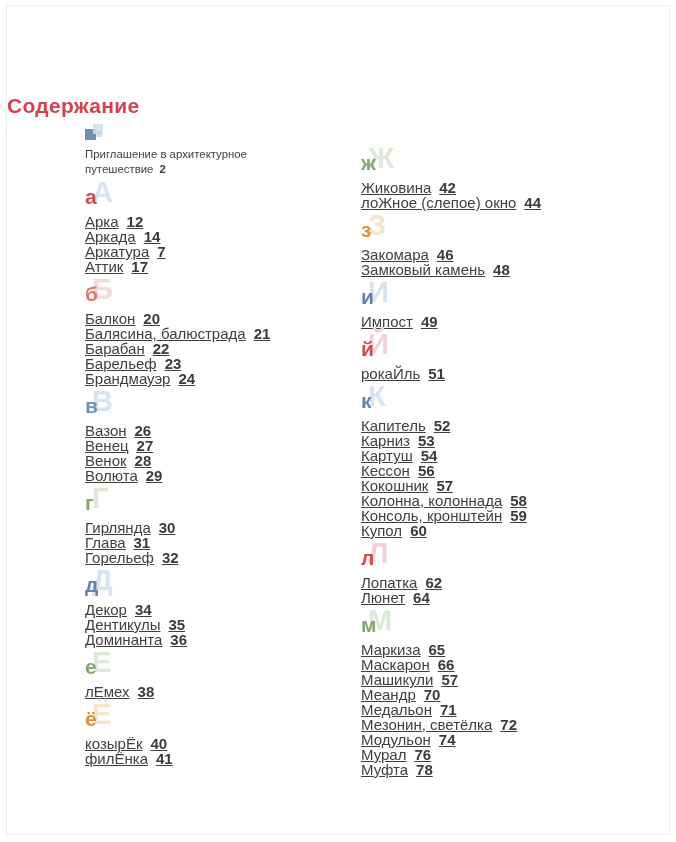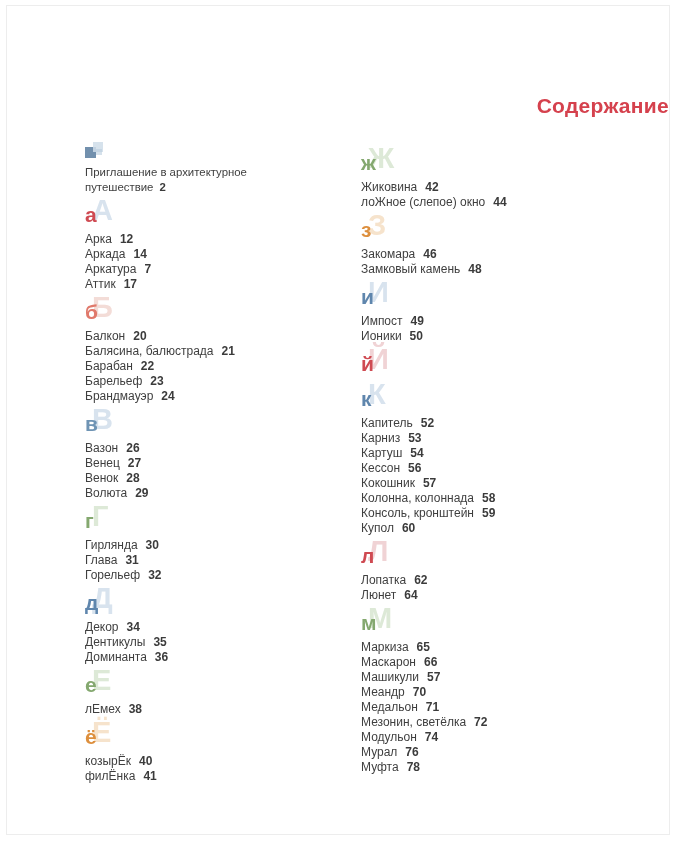--- a/index.html
+++ b/index.html
@@ -7,42 +7,42 @@
     width:676px;height:842px;position:relative;
     font-family:"Liberation Sans","DejaVu Sans",sans-serif;
     color:#3f3f3f;overflow:hidden;
   }
   .sheet{
     position:absolute;left:6px;top:5px;right:6px;bottom:7px;
     background:#fff;border:1px solid #ededed;
   }
   .page-title{
     position:absolute;top:88px;left:0;width:100%;
-    text-align:right;font-size:21px;font-weight:bold;
+    text-align:left;font-size:21px;font-weight:bold;
     letter-spacing:.3px;
   }
   .col{position:absolute;width:270px;}
-  .col-left{left:78px;top:136px;}
+  .col-left{left:78px;top:118px;}
   .col-right{left:354px;top:137px;}
   .logo{position:relative;width:18px;height:16px;margin-bottom:7px;}
   .logo .sq1{position:absolute;left:0;top:5px;width:11px;height:11px;background:#7290ad;}
   .logo .sq2{position:absolute;left:8px;top:0;width:10px;height:10px;background:#cfdde9;opacity:.85;}
   .logo .sq3{position:absolute;left:11px;top:7px;width:6px;height:6px;background:#b9cdde;opacity:.6;}
   .intro{width:205px;font-size:11.4px;line-height:15px;}
   .intro b{margin-left:6px;color:#3b3b3b;}
   .section{margin-top:8px;}
   .letter-head{position:relative;height:27px;margin-bottom:2px;}
   .bg-letter{
     position:absolute;left:7px;top:-7px;font-size:29px;font-weight:bold;
     line-height:1;user-select:none;
   }
   .fg-letter{
     position:absolute;left:0;top:1px;font-size:21px;font-weight:bold;line-height:1;
   }
-  .entry{font-size:12px;line-height:15px;white-space:nowrap;}
+  .entry{font-size:15px;line-height:15px;white-space:nowrap;text-decoration:underline;}
   .entry .pagenum{font-weight:bold;margin-left:8px;color:#3b3b3b;}
 </style>
 </head>
 <body>
 
 <div class="sheet">
 
   <div class="page-title" style="color: rgb(213, 65, 77);">Содержание</div>
 
   <div class="col col-left">
@@ -137,27 +137,27 @@
           </div>
           <div class="entry"><span class="term">Закомара</span><span class="pagenum">46</span></div>
           <div class="entry"><span class="term">Замковый камень</span><span class="pagenum">48</span></div>
         </div>
         <div class="section">
           <div class="letter-head">
             <span class="bg-letter" style="color: rgb(216, 227, 238);">И</span>
             <span class="fg-letter" style="color: rgb(95, 134, 173);">и</span>
           </div>
           <div class="entry"><span class="term">Импост</span><span class="pagenum">49</span></div>
-          <div class="entry"><span class="term">Ионики</span><span class="pagenum">50</span></div>
         </div>
         <div class="section">
           <div class="letter-head">
             <span class="bg-letter" style="color: rgb(240, 211, 213);">Й</span>
             <span class="fg-letter" style="color: rgb(207, 74, 82);">й</span>
           </div>
+          <div class="entry"><span class="term">рокаЙль</span><span class="pagenum">51</span></div>
         </div>
         <div class="section">
           <div class="letter-head">
             <span class="bg-letter" style="color: rgb(216, 227, 238);">К</span>
             <span class="fg-letter" style="color: rgb(95, 134, 173);">к</span>
           </div>
           <div class="entry"><span class="term">Капитель</span><span class="pagenum">52</span></div>
           <div class="entry"><span class="term">Карниз</span><span class="pagenum">53</span></div>
           <div class="entry"><span class="term">Картуш</span><span class="pagenum">54</span></div>
           <div class="entry"><span class="term">Кессон</span><span class="pagenum">56</span></div>

